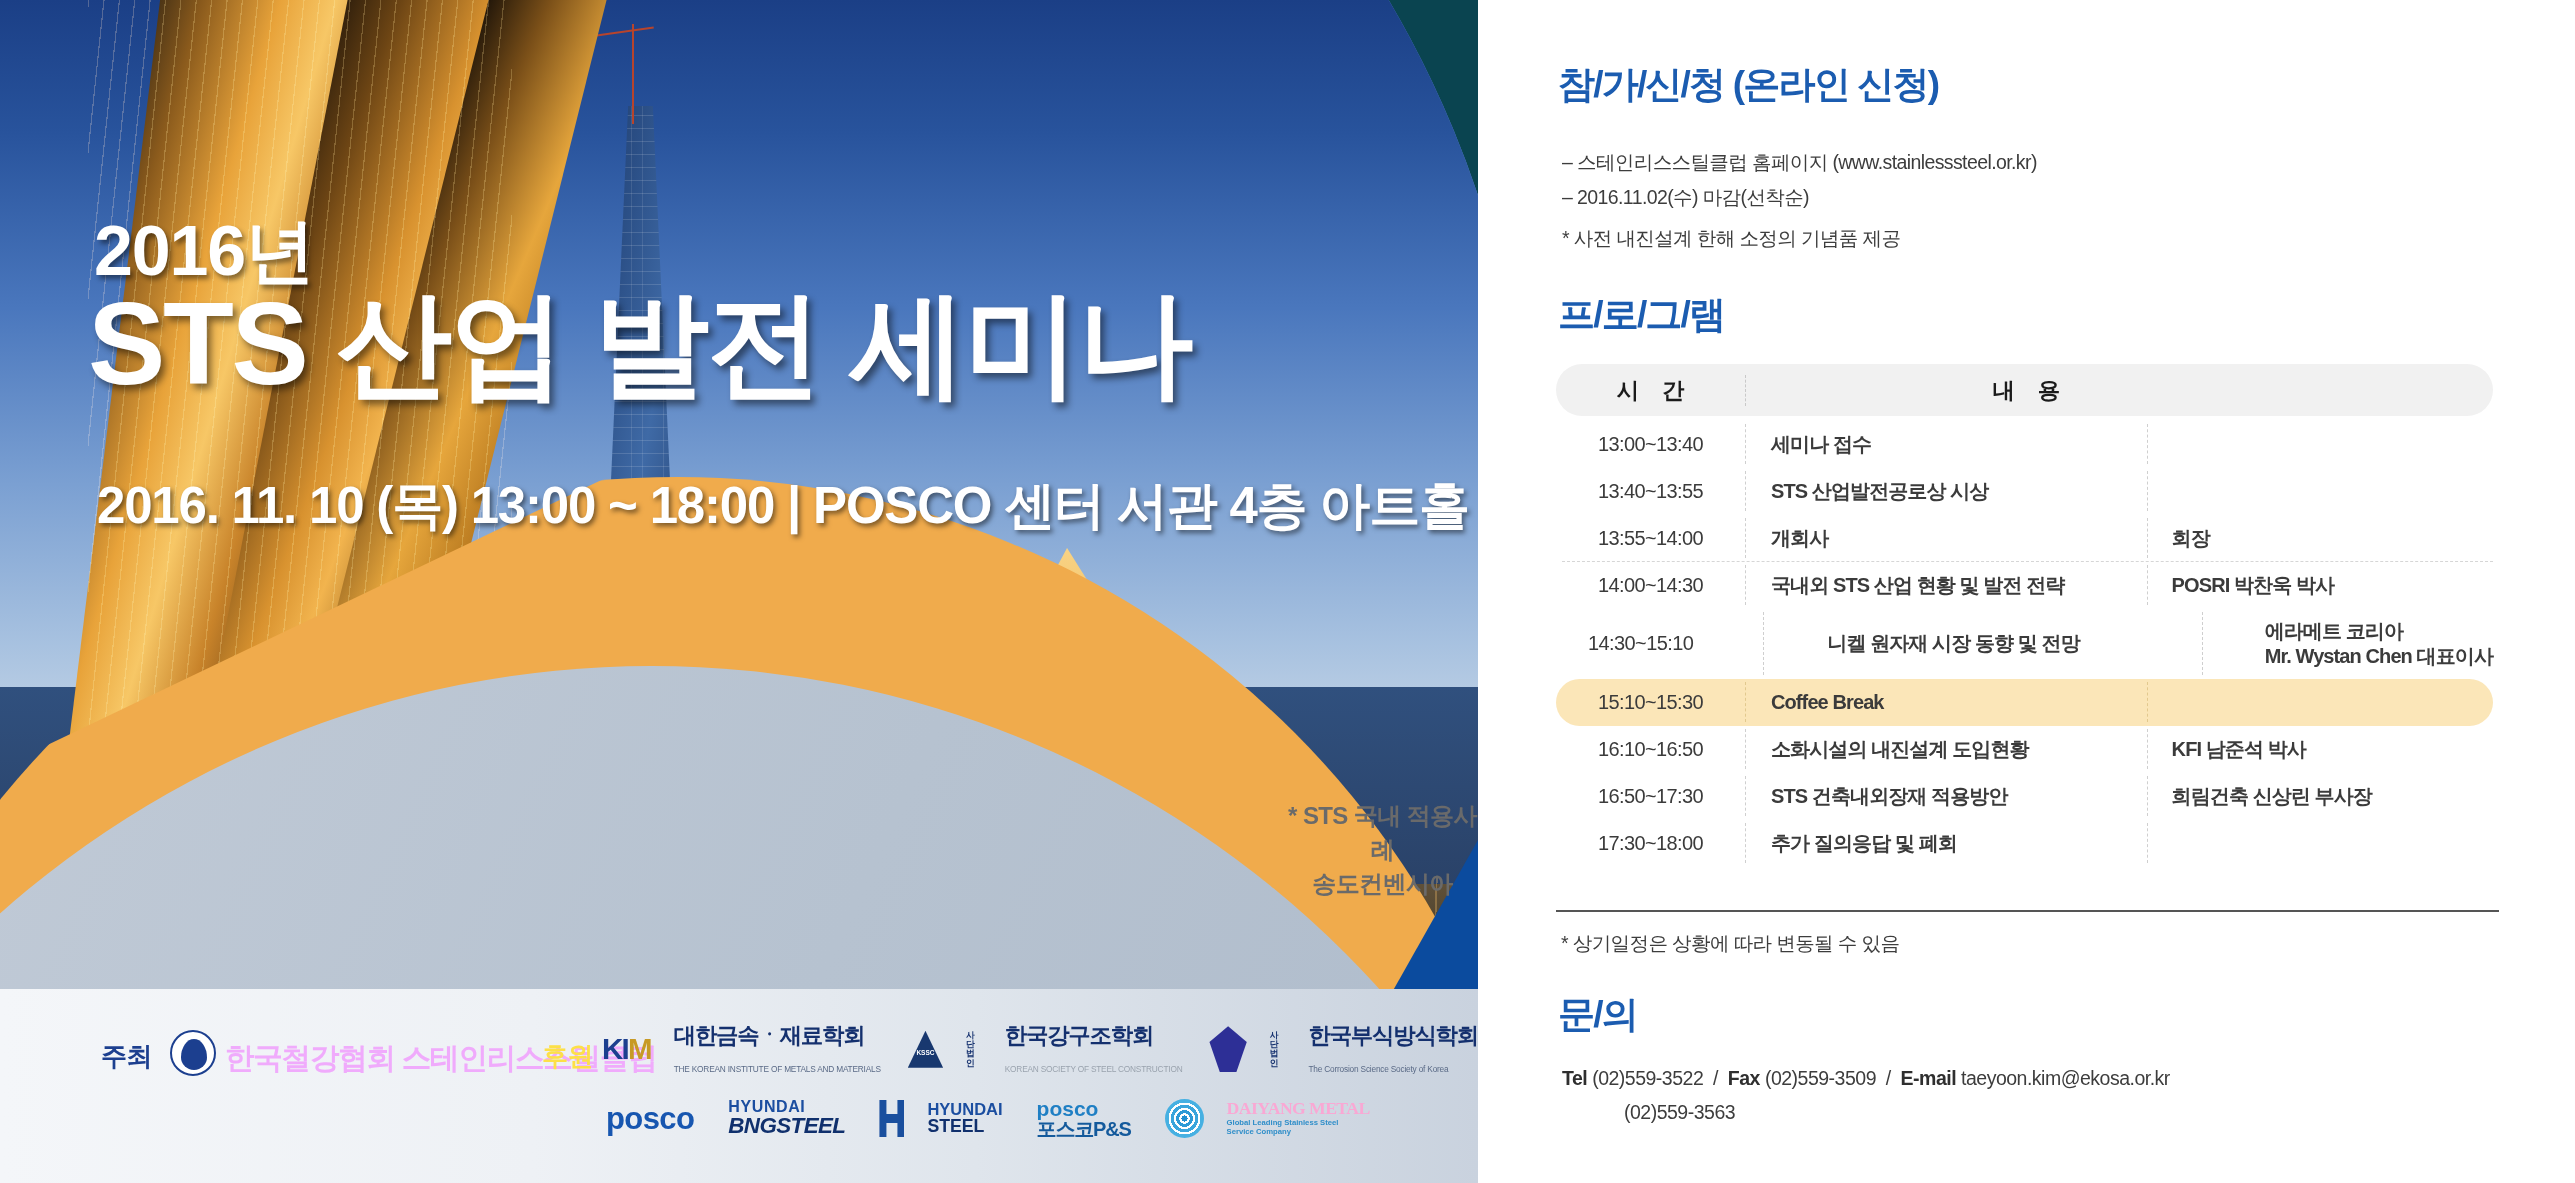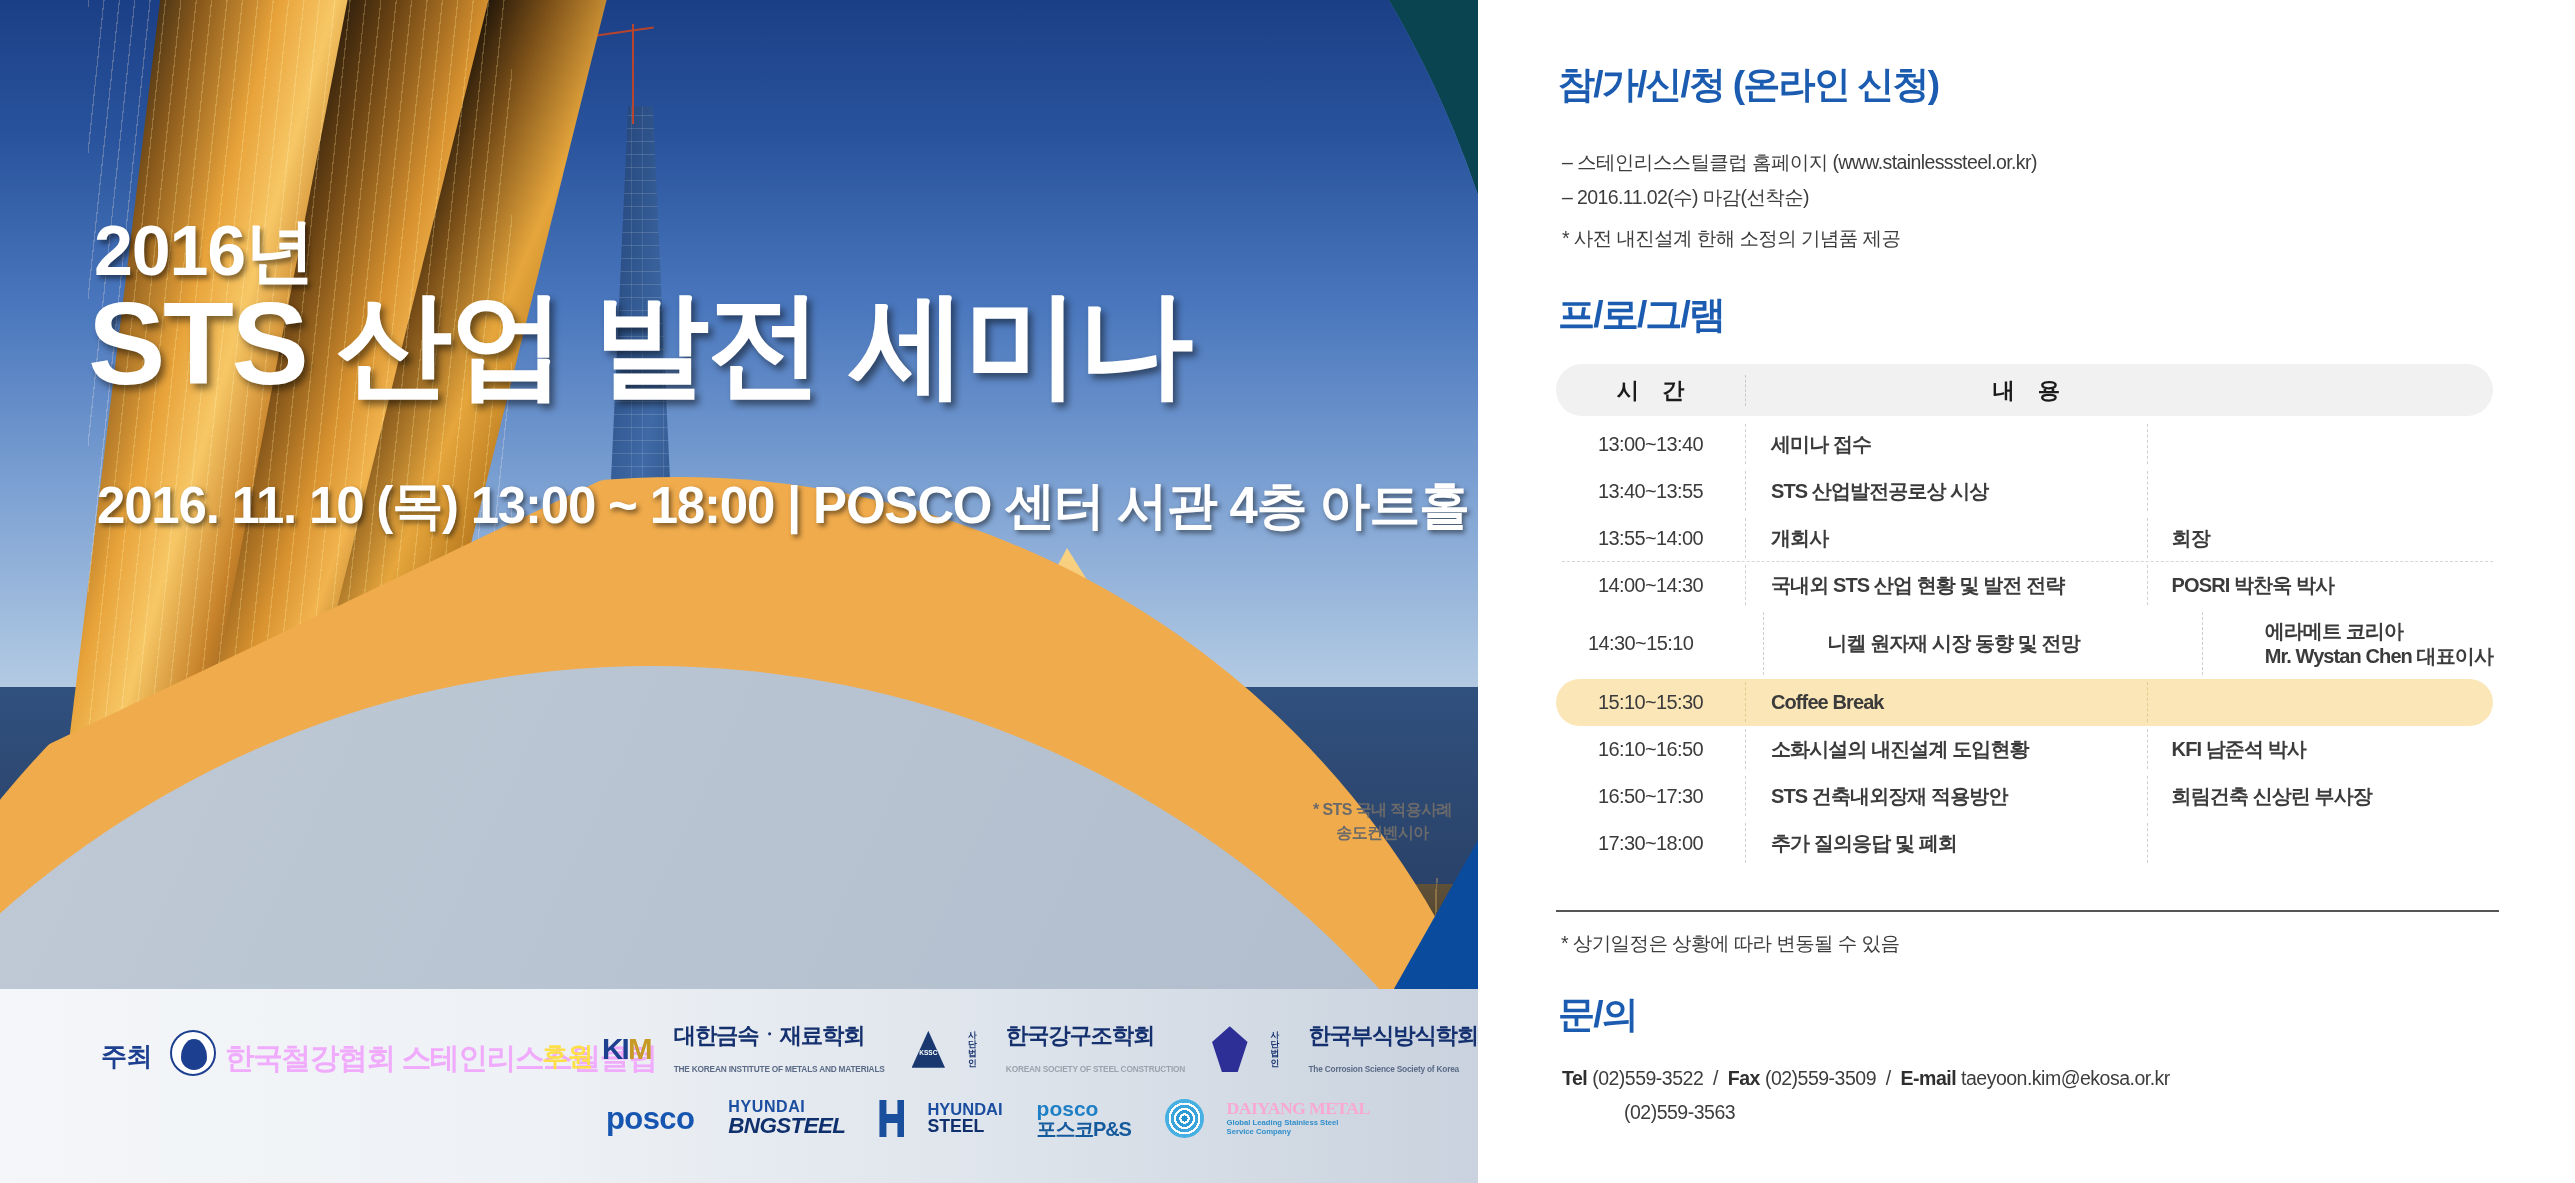--- a/index.html
+++ b/index.html
@@ -173,21 +173,21 @@
     position:absolute;left:97px;top:472px;
     font-size:51px;font-weight:700;color:#ffffff;
     letter-spacing:-1.2px;
     text-shadow:2.4px 2.9px 5.3px rgba(0,0,0,.5);
     white-space:nowrap;
   }
   .photo-credit{
     position:absolute;left:1285px;top:799px;
     width:195px;
     text-align:center;
-    font-size:16px;font-weight:700;color:#6a6a6a;
+    font-size:24px;font-weight:700;color:#6a6a6a;
     line-height:1.42;
     letter-spacing:-0.6px;
   }
 
   
   .lbl-host{
     position:absolute;left:101px;top:1039px;
     font-size:26px;font-weight:700;color:#1c3f8f;letter-spacing:-0.6px;
   }
   .lbl-sponsor{
@@ -215,21 +215,21 @@
     position:absolute;left:602px;top:1025px;
     display:flex;align-items:center;gap:27px;
   }
   .logo-row2{
     position:absolute;left:606px;top:1098px;
     display:flex;align-items:center;gap:34px;
   }
   .lg{display:flex;align-items:center;gap:23px;}
   .lg-txt{display:flex;flex-direction:column;line-height:1;}
   .lg-kr{font-size:22.4px;font-weight:700;color:#14306e;letter-spacing:-1.2px;white-space:nowrap;}
-  .lg-en{font-size:8.3px;font-weight:700;color:#5a6a86;letter-spacing:-0.2px;white-space:nowrap;margin-top:18px;}
+  .lg-en{font-size:8.3px;font-weight:400;color:#5a6a86;letter-spacing:-0.2px;white-space:nowrap;margin-top:18px;}
   .lg-en.grey{color:#9aa3ae;}
 
   .mk-kim{font-size:29.5px;font-weight:700;color:#1c3f8f;letter-spacing:-1.8px;}
   .mk-kim i{font-style:normal;color:#c79a26;}
   .mk-tri{
     width:37px;height:37px;background:#18386f;
     clip-path:polygon(50% 0%,100% 100%,0% 100%);
     position:relative;
   }
   .mk-tri::after{content:"KSSC";position:absolute;left:50%;top:58%;transform:translate(-50%,-50%);

